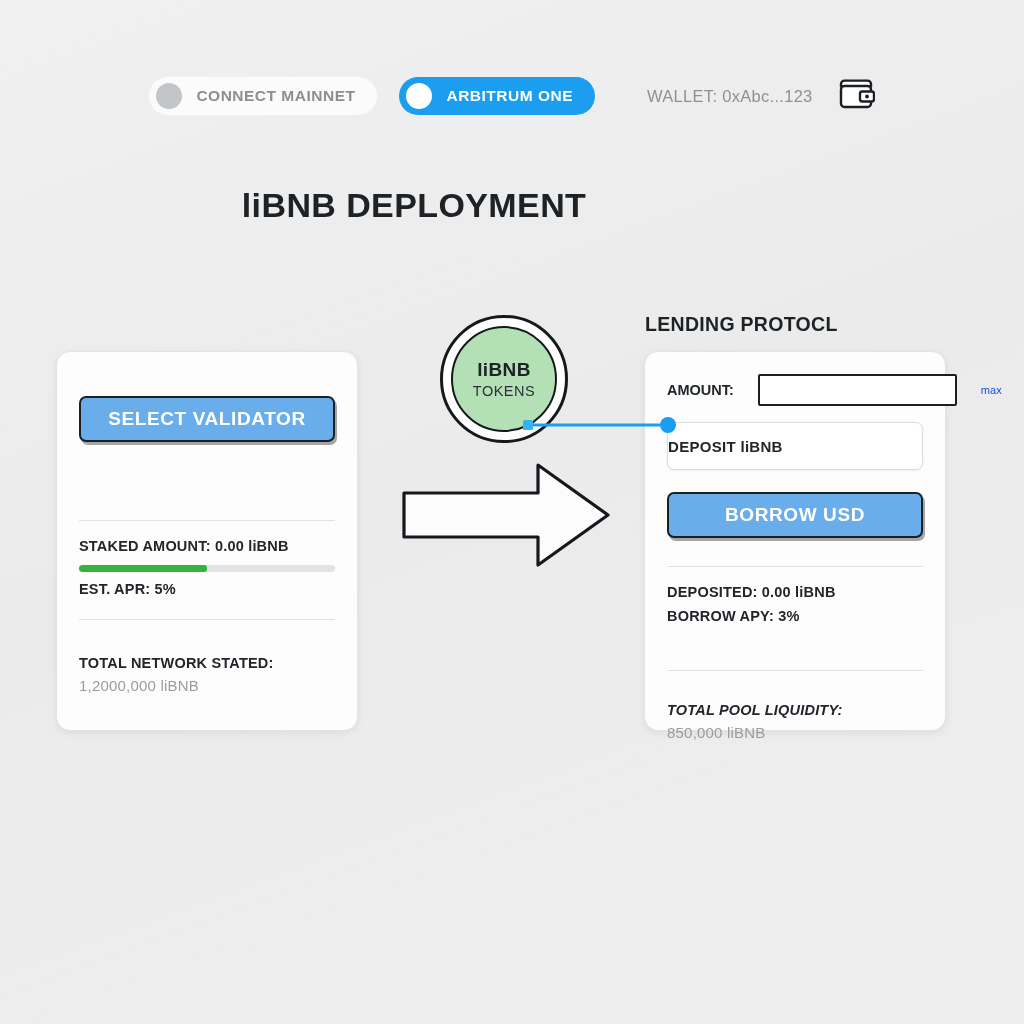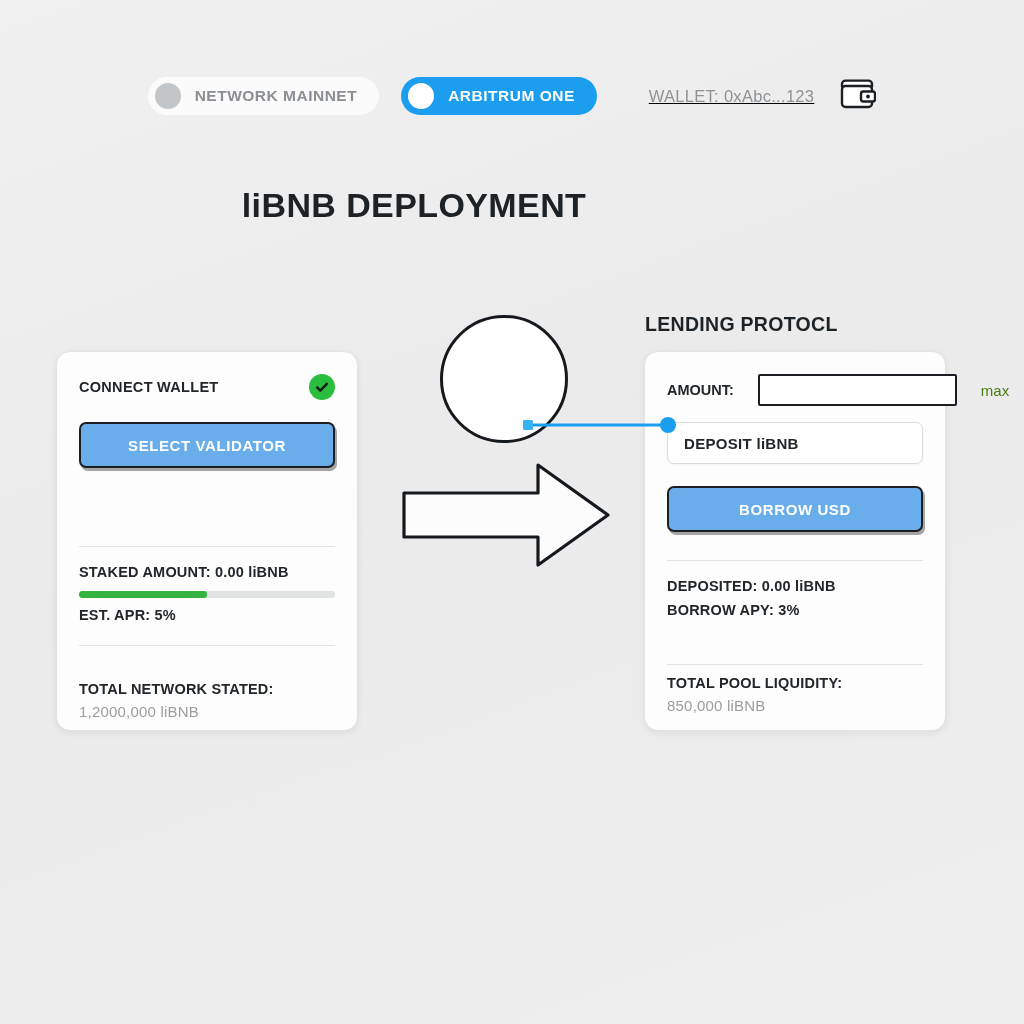--- a/index.html
+++ b/index.html
@@ -25,21 +25,21 @@
     height: 38px; border-radius: 19px; padding: 0 22px 0 7px;
     font-size: 15.5px; font-weight: 700; letter-spacing: .5px;
   }
   .pill .knob { width: 26px; height: 26px; border-radius: 50%; flex: 0 0 26px; }
   .pill-off { background: #fbfbfb; color: #8b8f93; }
   .pill-off .knob { background: #c3c6c8; }
   .pill-on { background: #1b9df0; color: #ffffff; }
   .pill-on .knob { background: #ffffff; }
 
   #wallet-group {
-    display: flex; align-items: center; gap: 24px; margin-left: 30px; text-decoration: underline;
+    display: flex; align-items: center; gap: 24px; margin-left: 30px;
   }
   #wallet-text { font-size: 16.5px; color: #8e9295; letter-spacing: .3px; }
 
   
   #page-title {
     position: absolute; left: 0; top: 186px; width: 828px;
     text-align: center;
     font-size: 34px; font-weight: 700; color: #1d2226; letter-spacing: .4px;
   }
 
@@ -69,21 +69,21 @@
   .connect-row { display: flex; align-items: center; justify-content: space-between; }
   .check {
     width: 26px; height: 26px; border-radius: 50%;
     background: #2bbd3d; display: flex; align-items: center; justify-content: center;
   }
 
   .big-btn {
     margin-top: 22px;
     width: 100%; height: 46px;
     background: #69aeea; border: 2.5px solid #1b1f23; border-radius: 7px;
-    color: #ffffff; font-size: 15px; font-weight: 700; letter-spacing: .6px;
+    color: #ffffff; font-size: 19px; font-weight: 700; letter-spacing: .6px;
     display: flex; align-items: center; justify-content: center;
     box-shadow: 2px 3px 0 rgba(0,0,0,.35);
   }
 
   .divider { height: 1px; background: #e2e2e2; }
 
   .stat { font-size: 14.5px; font-weight: 600; color: #22262a; letter-spacing: .2px; }
   .stat-sub { font-size: 15px; color: #9a9da0; letter-spacing: .2px; }
 
   .bar-track {
@@ -94,26 +94,26 @@
 
   
   .amount-row { display: flex; align-items: center; gap: 24px; }
   .amount-label { font-size: 14.5px; font-weight: 600; color: #22262a; }
   .amount-input {
     flex: 1; height: 32px; background: #ffffff;
     border: 2.5px solid #1b1f23; border-radius: 2px;
     font-family: "Liberation Sans", sans-serif; font-size: 14px; padding: 0 7px;
     color: #22262a;
   }
-  .amount-max { font-size: 15px; color: #4d7c0f; }
+  .amount-max { font-size: 11px; color: #1d4ed8; }
 
   .field-box {
-    margin-top: 16px; height: 42px;
+    margin-top: 16px; height: 48px;
     background: #ffffff; border: 1.5px solid #dcdcdc; border-radius: 7px;
-    display: flex; align-items: center; padding: 0 16px;
+    display: flex; align-items: center; padding: 0 0;
     font-size: 15px; font-weight: 600; color: #22262a; letter-spacing: .3px;
     box-shadow: 0 1px 3px rgba(0,0,0,.05);
   }
 
   
   #token-circle {
     position: absolute; left: 440px; top: 315px; width: 128px; height: 128px;
   }
   #token-ring {
     position: absolute; inset: 0;
@@ -136,21 +136,21 @@
   #flow-arrow { position: absolute; left: 400px; top: 460px; width: 212px; height: 110px; }
 </style>
 </head>
 <body>
 
 <div id="stage">
 
   <div id="topbar">
     <div class="pill pill-off">
       <span class="knob"></span>
-      <span>NETWORK MAINNET</span>
+      <span>CONNECT MAINNET</span>
     </div>
     <div class="pill pill-on">
       <span class="knob"></span>
       <span>ARBITRUM ONE</span>
     </div>
     <div id="wallet-group">
       <span id="wallet-text">WALLET: 0xAbc...123</span>
       <span>
         <svg width="38" height="34" viewBox="0 0 38 34" fill="none">
           <path d="M4 7c0-2 1.6-3.4 3.6-3.4h22.8C32.4 3.6 34 5 34 7v2.6H4V7z" fill="#fff" stroke="#1b1f23" stroke-width="2.4" stroke-linejoin="round"></path>
@@ -160,28 +160,20 @@
         </svg>
       </span>
     </div>
   </div>
 
   <div id="page-title">liBNB DEPLOYMENT</div>
 
   <div class="section-head" id="head-right">LENDING PROTOCL</div>
 
   <div class="card" id="card-left">
-    <div class="connect-row">
-      <span class="row-label">CONNECT WALLET</span>
-      <span class="check">
-        <svg width="16" height="16" viewBox="0 0 16 16" fill="none">
-          <path d="M3.2 8.4l3.1 3.2L12.8 4.8" stroke="#14181c" stroke-width="2.4" stroke-linecap="round" stroke-linejoin="round"></path>
-        </svg>
-      </span>
-    </div>
 
     <div class="big-btn">SELECT VALIDATOR</div>
 
     <div class="divider" style="margin-top:78px;"></div>
 
     <div class="stat" style="margin-top:17px;">STAKED AMOUNT: 0.00 liBNB</div>
 
     <div class="bar-track">
       <div class="bar-fill" id="left-progress" style="width: 50%;"></div>
     </div>
@@ -205,26 +197,30 @@
 
     <div class="big-btn">BORROW USD</div>
 
     <div class="divider" style="margin-top:28px;"></div>
 
     <div class="stat" style="margin-top:17px;">DEPOSITED: 0.00 liBNB</div>
     <div class="stat" style="margin-top:8px;">BORROW APY: 3%</div>
 
     <div class="divider" style="margin-top:46px;"></div>
 
-    <div class="stat" style="margin-top:10px;">TOTAL POOL LIQUIDITY:</div>
+    <div class="stat" style="margin-top:31px;font-style:italic;">TOTAL POOL LIQUIDITY:</div>
     <div class="stat-sub" style="margin-top:6px;">850,000 liBNB</div>
   </div>
 
   <div id="token-circle">
     <div id="token-ring"></div>
+    <div id="token-core">
+      <span id="token-sym">liBNB</span>
+      <span id="token-sub">TOKENS</span>
+    </div>
   </div>
 
   <div id="connector">
     <svg width="160" height="40" viewBox="0 0 160 40" fill="none">
       <line x1="8" y1="20" x2="148" y2="20" stroke="#1b9df0" stroke-width="3"></line>
       <rect x="3" y="15" width="10" height="10" rx="1.5" fill="#36b3f5"></rect>
       <circle cx="148" cy="20" r="8" fill="#1b9df0"></circle>
     </svg>
   </div>
 

